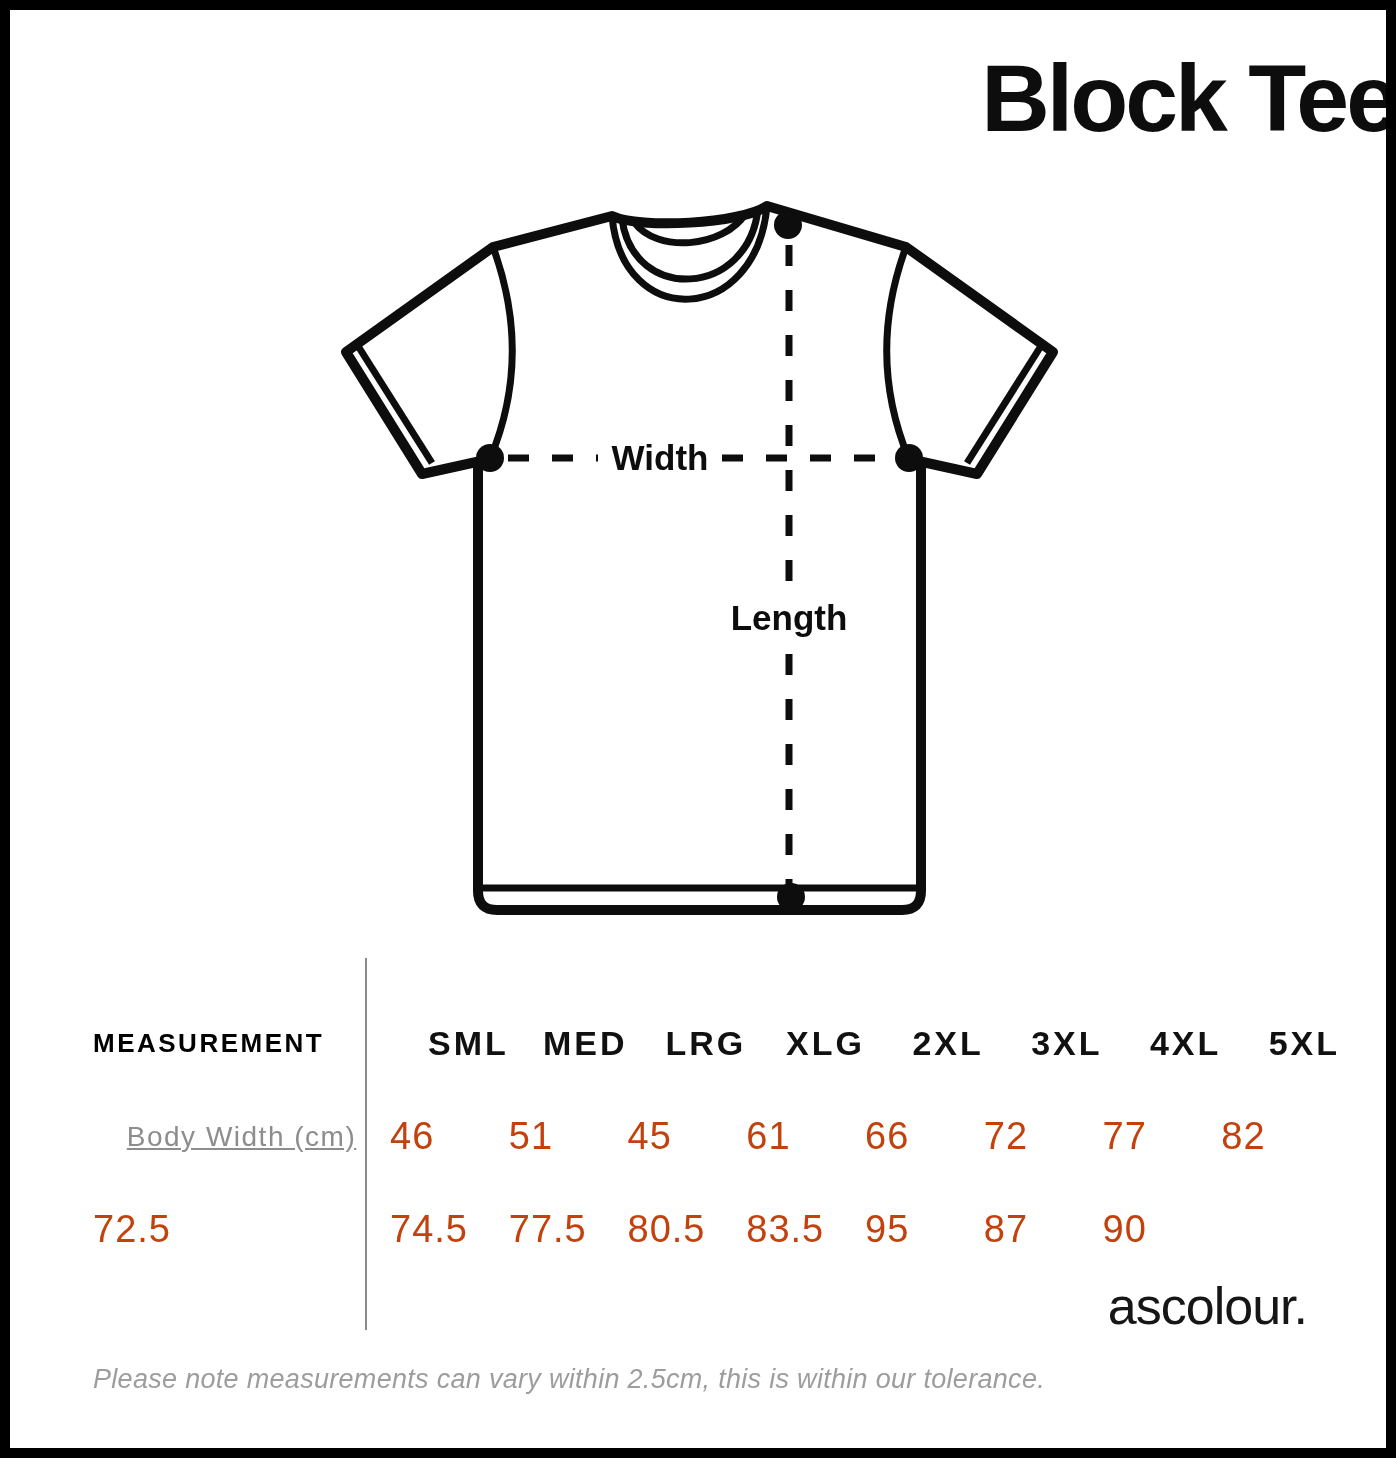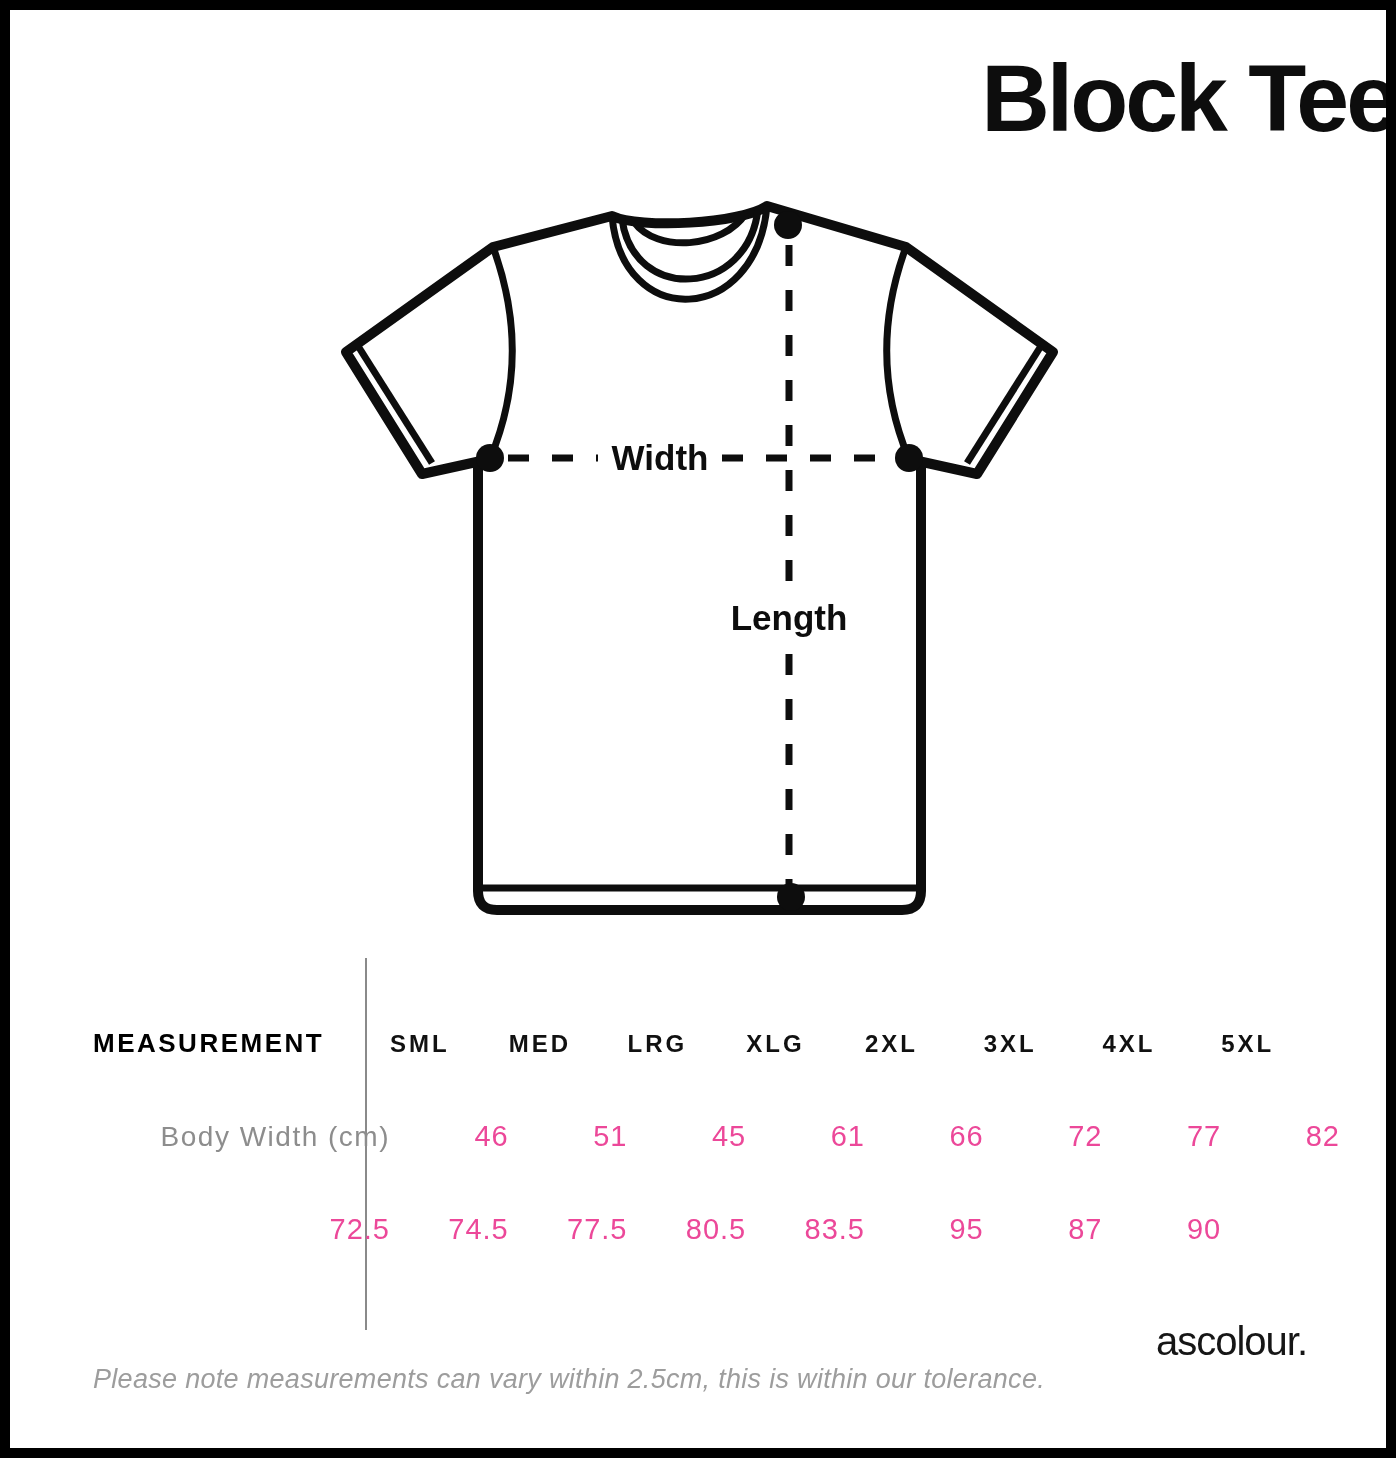--- a/index.html
+++ b/index.html
@@ -71,54 +71,55 @@
     align-items: center;
   }
   .th-measure {
     font-size: 26px;
     font-weight: bold;
     letter-spacing: 2.5px;
     color: #000000;
     text-align: left;
   }
   .th-size {
-    font-size: 24px;
+    font-size: 34px;
     font-weight: bold;
     letter-spacing: 3px;
     color: #111111;
-    text-align: left;
+    text-align: right;
   }
   .row-label {
     font-size: 28px;
     letter-spacing: 1.5px;
     color: #8d8d8d;
-    text-align: right;
+    text-align: center;
+    text-decoration: underline;
   }
   .cell-val {
-    font-size: 29px;
+    font-size: 38px;
     letter-spacing: 1px;
-    color: #ec4899;
-    text-align: right;
+    color: #c2410c;
+    text-align: left;
   }
   .note {
     position: absolute;
     left: 93px;
     top: 1340px;
     font-size: 27px;
     font-style: italic;
     letter-spacing: 0.3px;
     color: #9d9d9d;
     white-space: nowrap;
     margin-top: 24px;
   }
   .brand {
     position: absolute;
     right: 89px;
-    top: 1319px;
-    font-size: 40px;
+    top: 1276px;
+    font-size: 52px;
     letter-spacing: -1px;
     color: #161616;
     white-space: nowrap;
   }
 </style>
 </head>
 <body>
 
 <div class="canvas">
 

